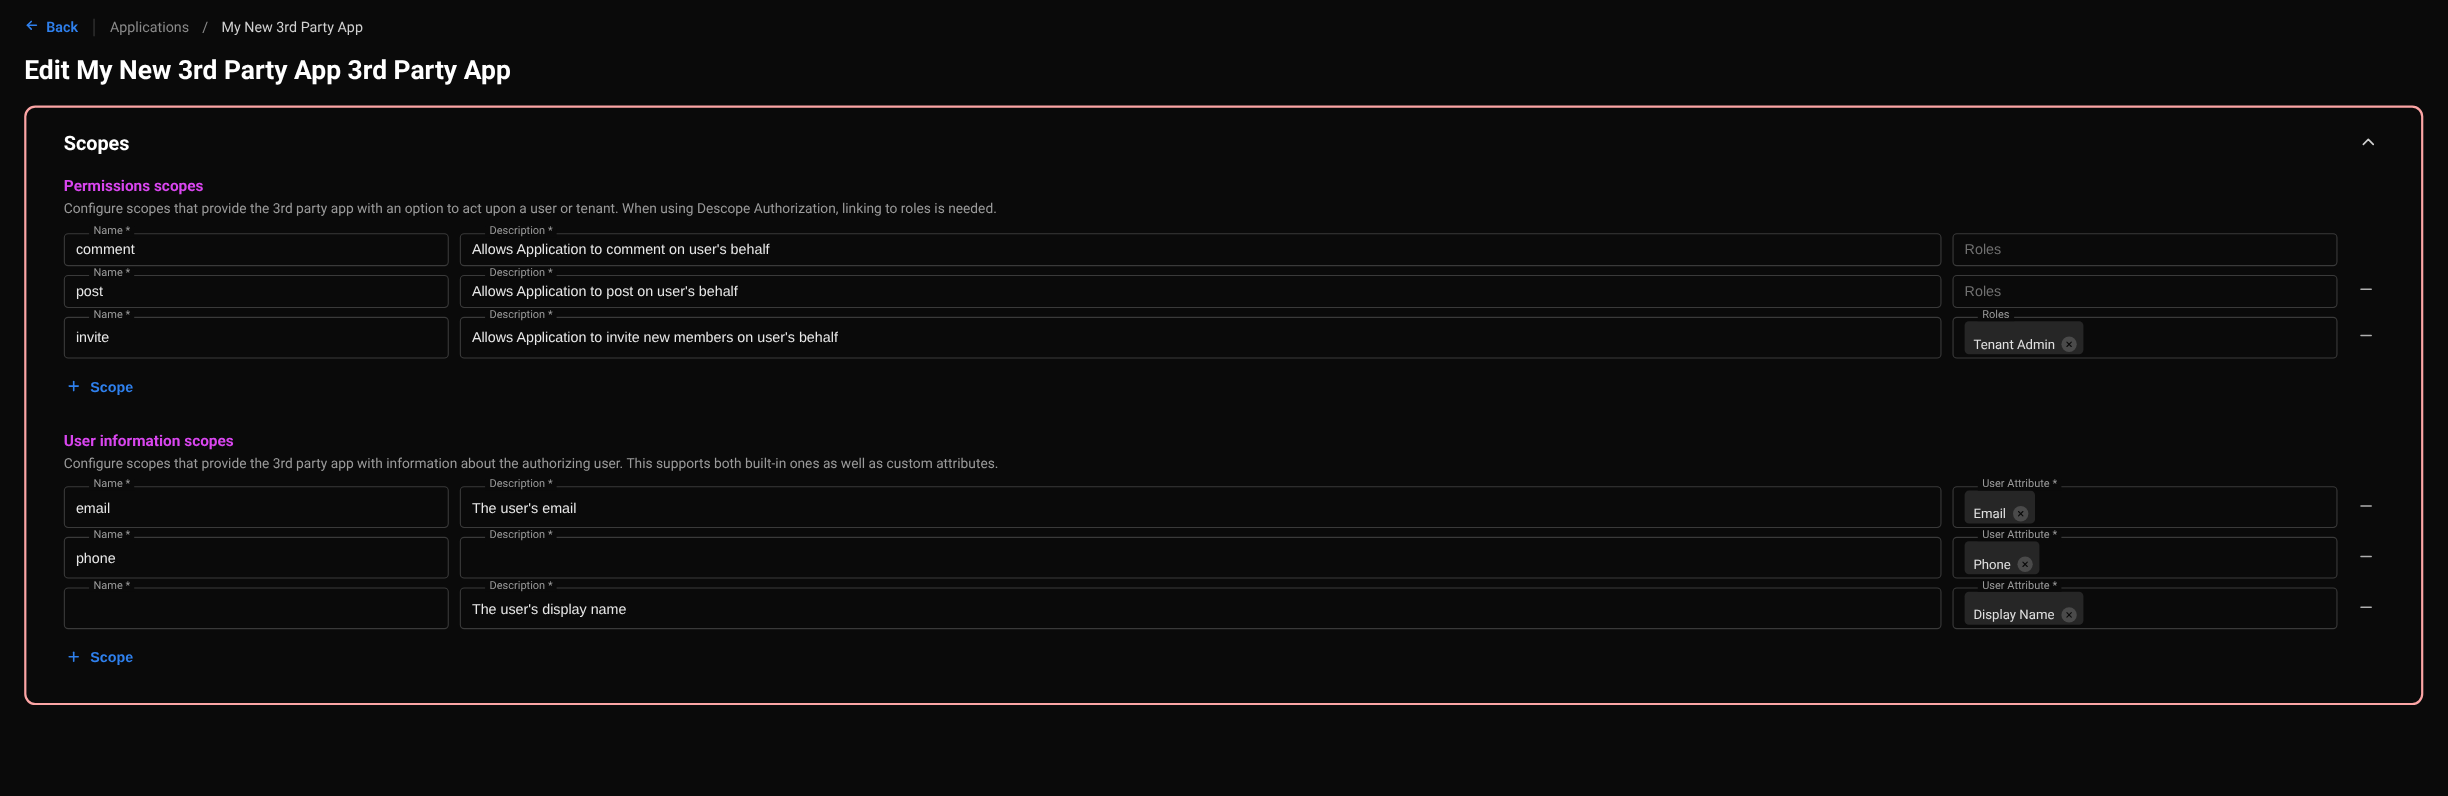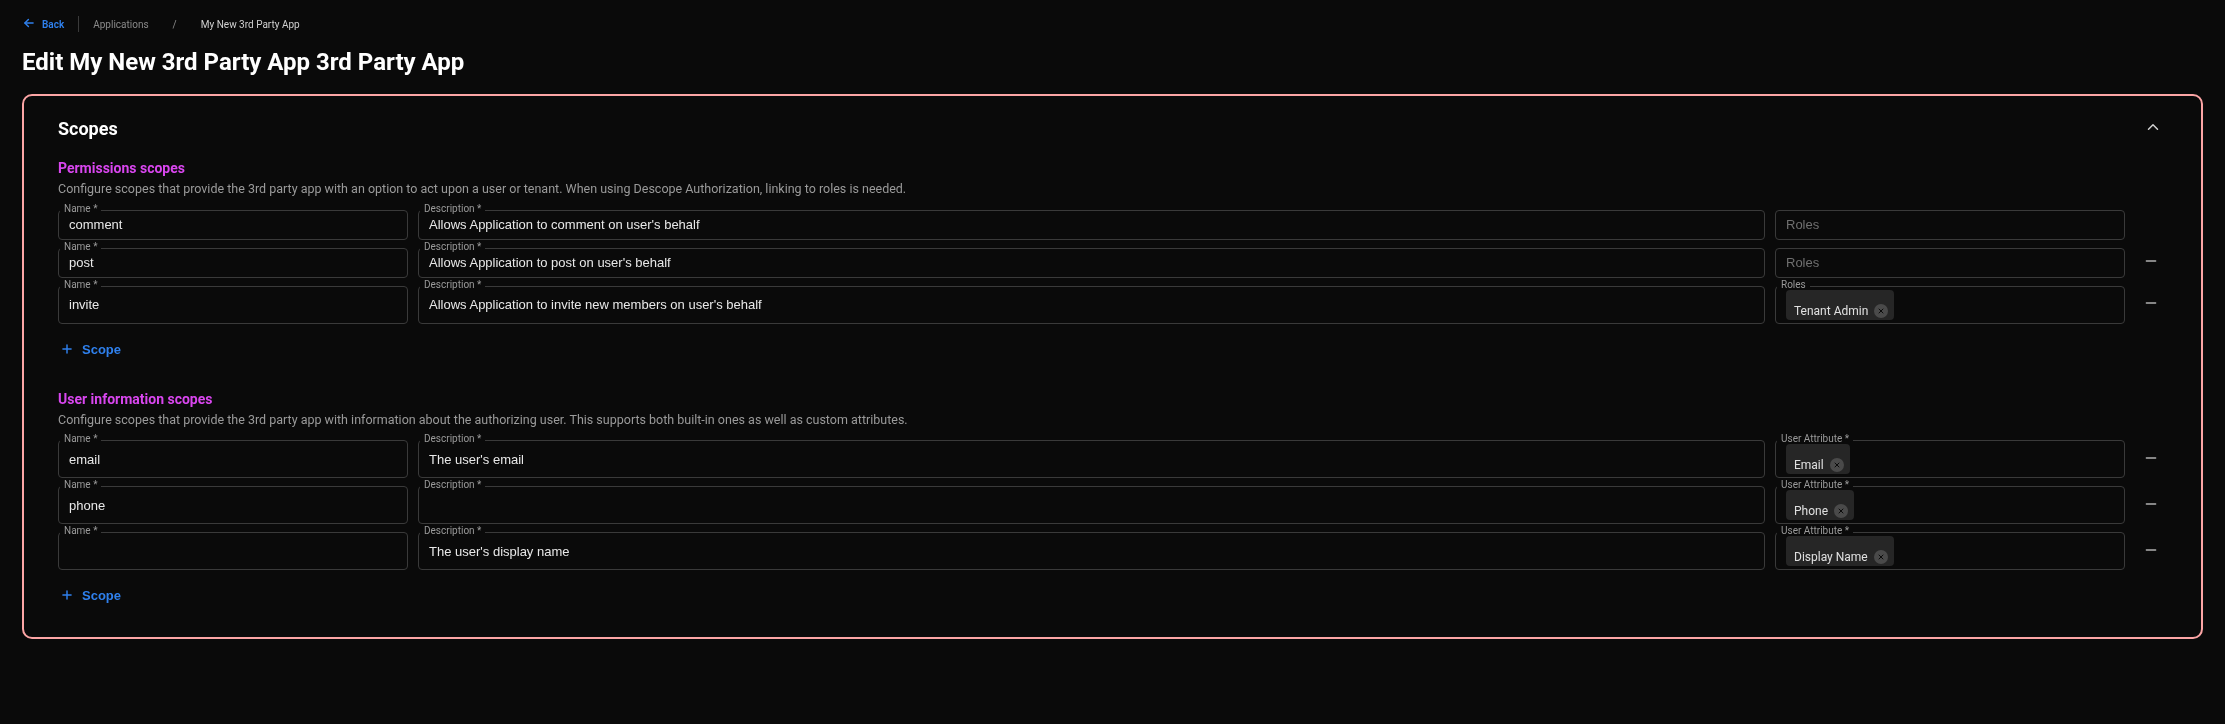--- a/index.html
+++ b/index.html
@@ -10,35 +10,35 @@
     font-size: 13px;
     width: 2225px;
     min-height: 724px;
   }
   
   .topbar {
     display: flex;
     align-items: center;
     padding: 16px 22px 8px 22px;
     gap: 14px;
-    font-size: 10px;
+    font-size: 13px;
   }
   .back-link {
     display: flex;
     align-items: center;
     gap: 6px;
     color: #2f80ed;
     font-weight: 600;
     cursor: pointer;
   }
   .back-link svg { width: 14px; height: 14px; }
   .vsep {
     width: 1px; height: 16px; background: #3a3a3a;
   }
-  .breadcrumbs { display: flex; align-items: center; gap: 24px; color: #8a8a8a; }
+  .breadcrumbs { display: flex; align-items: center; gap: 12px; color: #8a8a8a; }
   .breadcrumbs .crumb-current { color: #d0d0d0; }
   .page-title {
     font-size: 24px;
     font-weight: 700;
     padding: 8px 22px 18px 22px;
     color: #fff;
   }
   
   .card {
     margin: 0 22px 18px 22px;
@@ -59,21 +59,21 @@
     border: 1px solid #3a3a3a;
     border-radius: 4px;
     background: transparent;
     display:flex; align-items:center;
     min-height: 30px;
     padding: 0 10px;
   }
   .fld-label {
     position: absolute;
     top: -7px;
-    left: 1px;
+    left: 22px;
     background: #0a0a0a;
     padding: 0 4px;
     font-size: 10px;
     color: #9a9a9a;
     line-height: 1;
   }
   .fld input {
     width: 100%;
     background: transparent;
     border: none;

